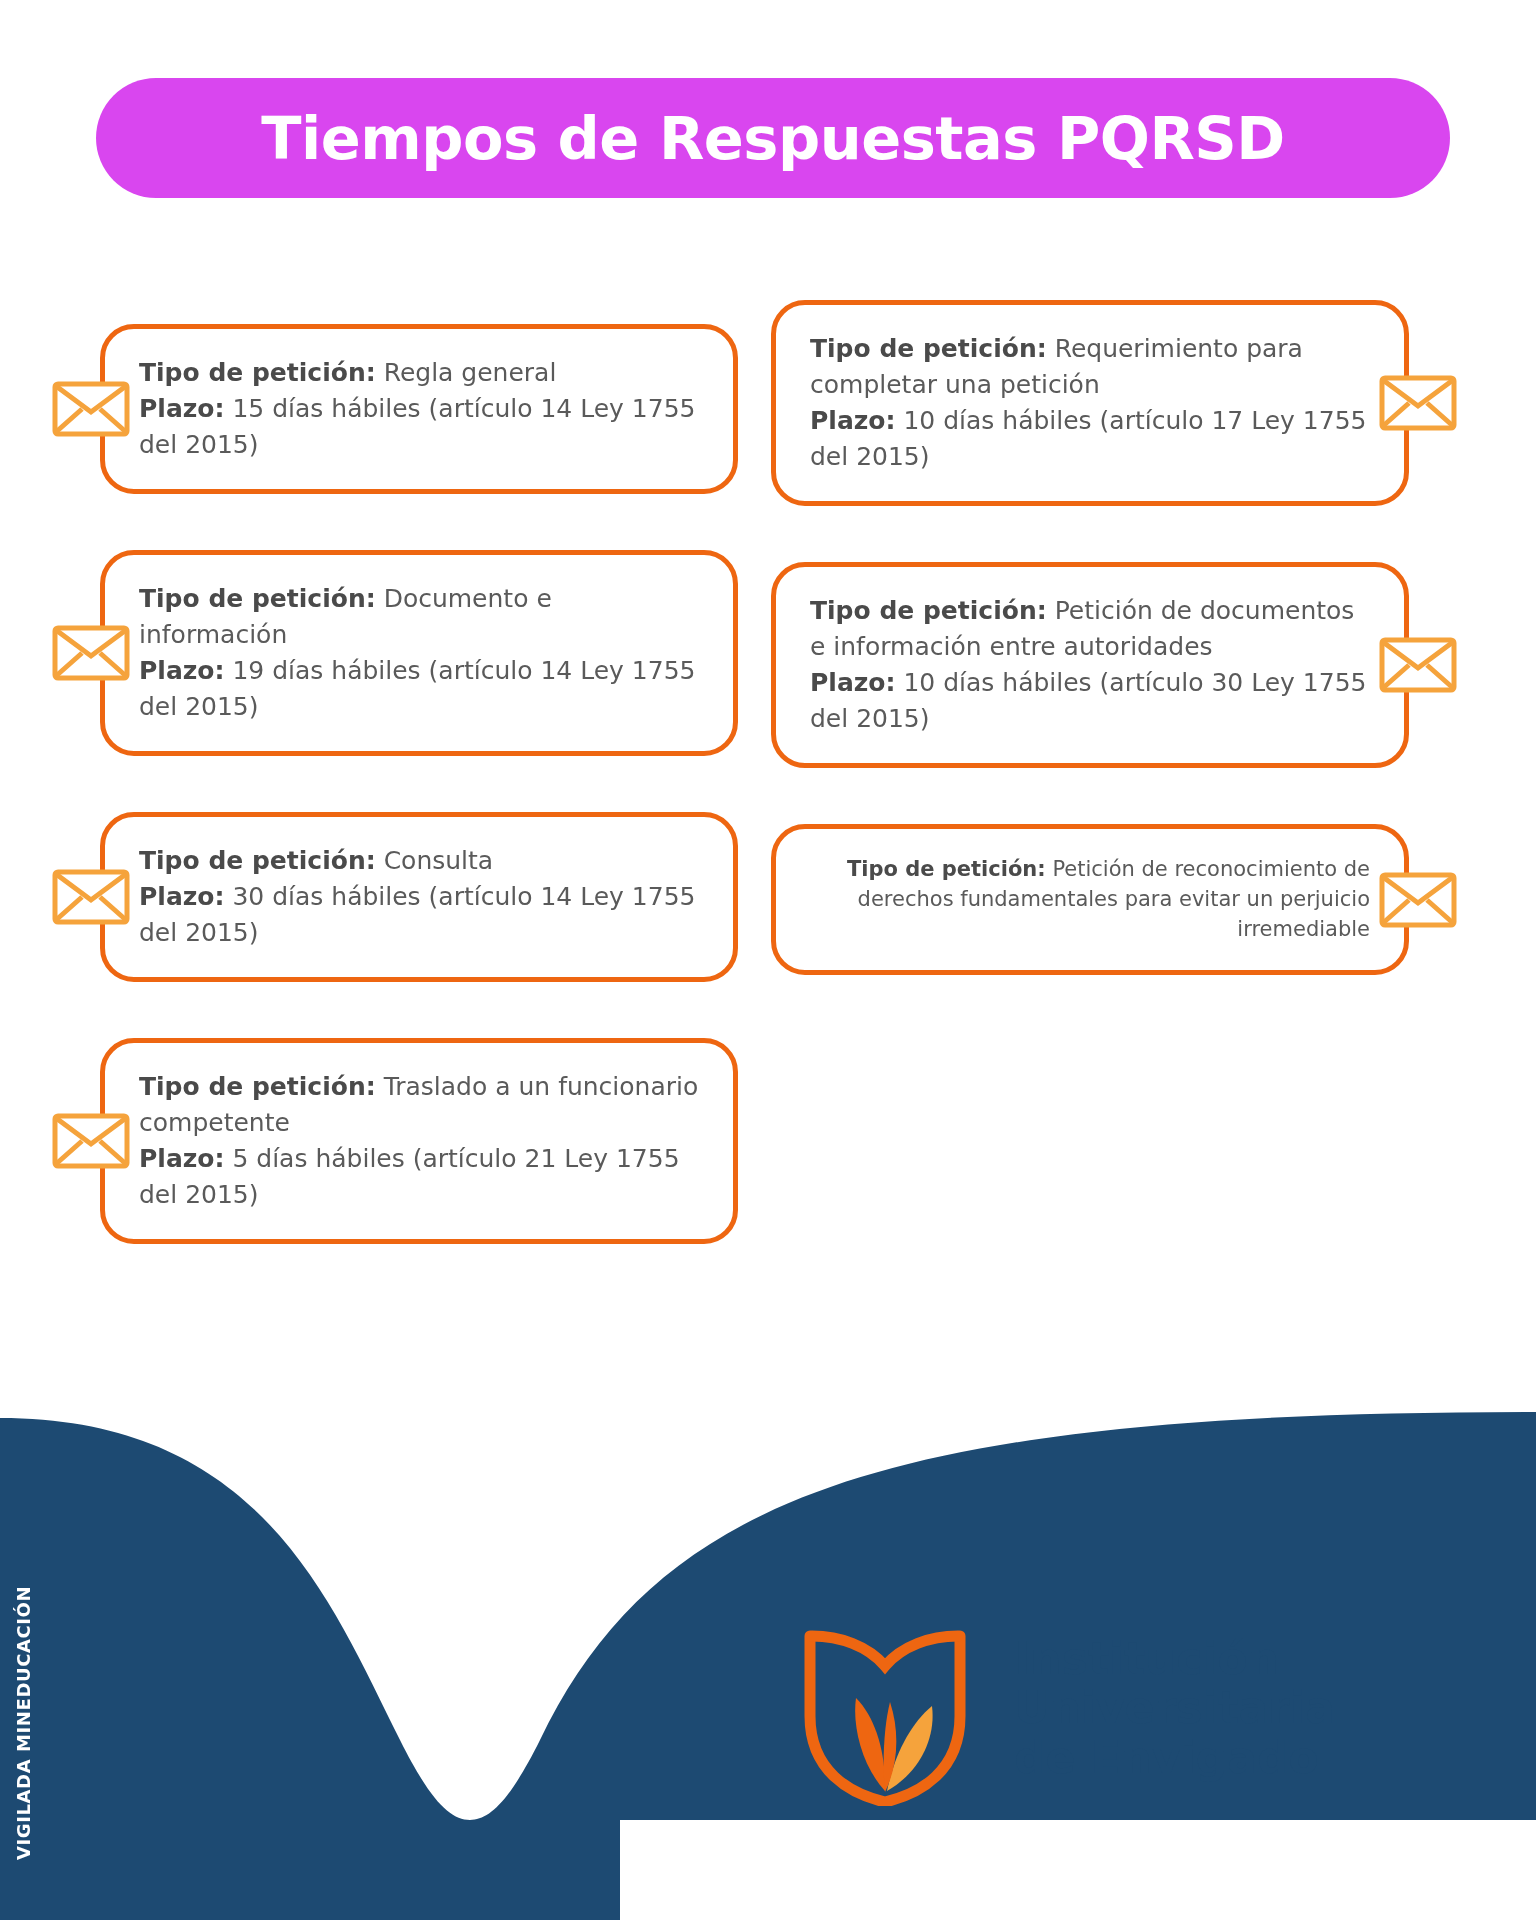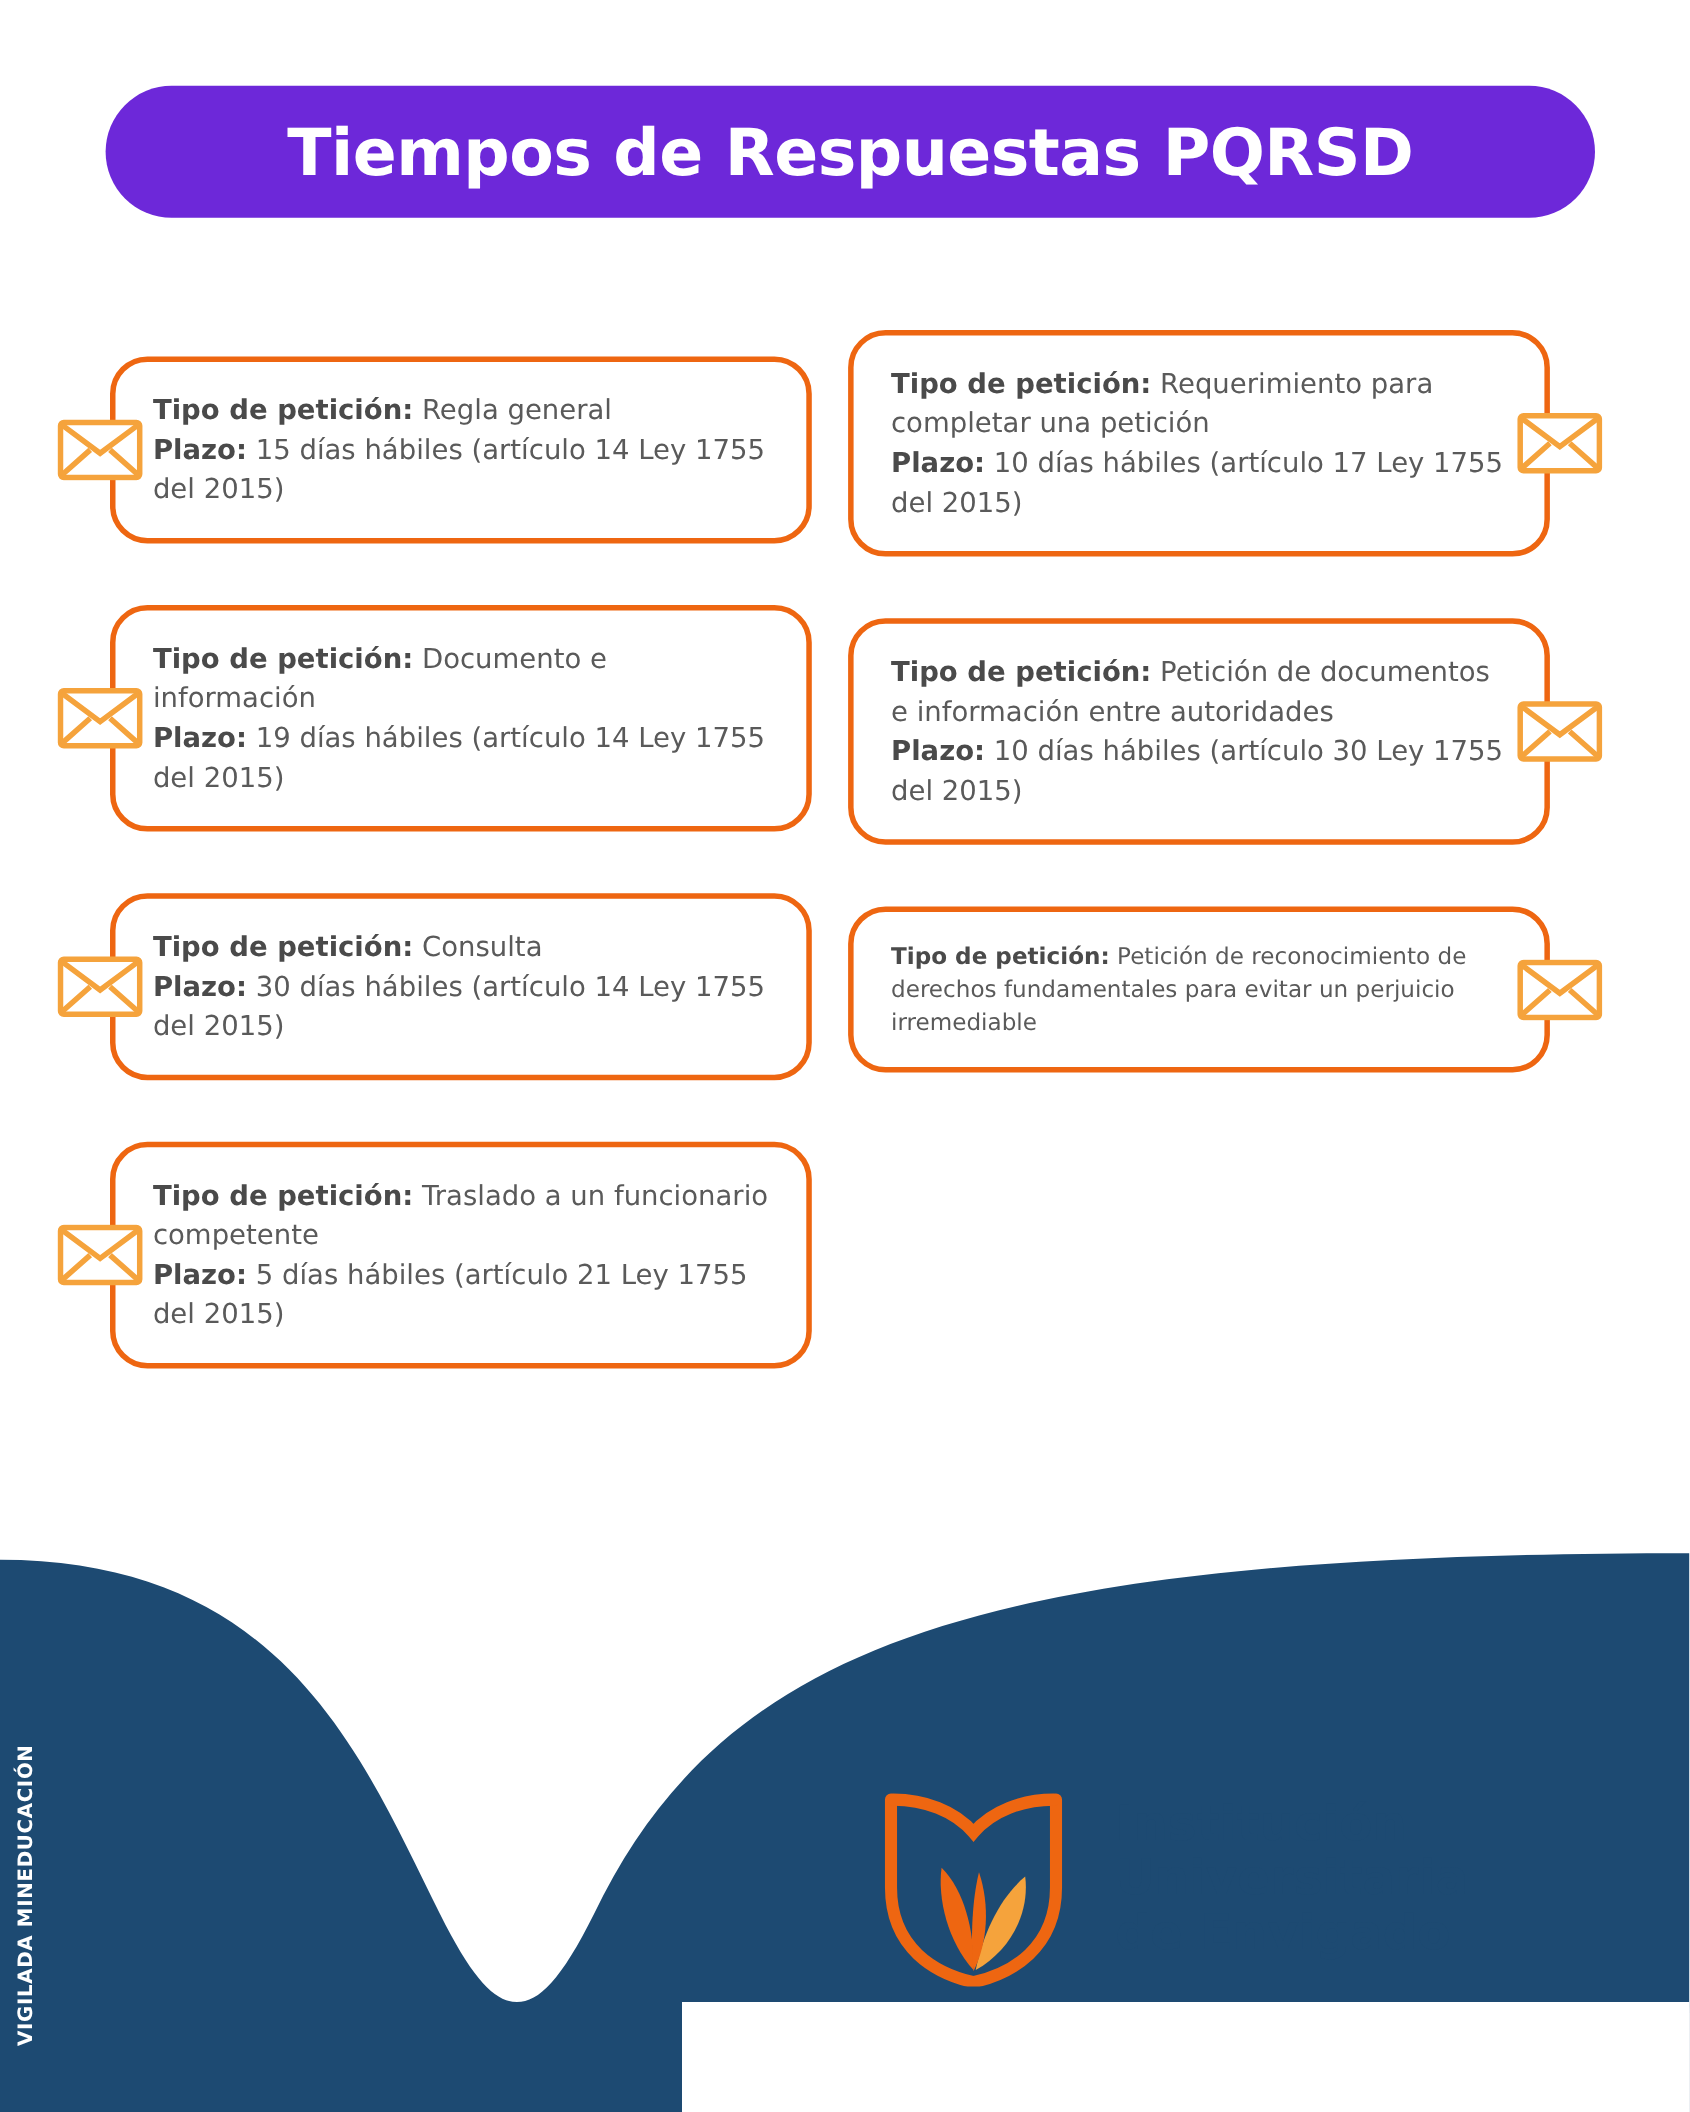--- a/index.html
+++ b/index.html
@@ -16,21 +16,21 @@
     font-family: "DejaVu Sans", sans-serif;
   }
 
   
   .header-bar {
     position: absolute;
     left: 96px;
     top: 78px;
     width: 1354px;
     height: 120px;
-    background: #6d28d9;
+    background: #d946ef;
     border-radius: 60px;
     display: flex;
     align-items: center;
     justify-content: center;
   }
   .header-title {
     color: #ffffff;
     font-size: 59px;
     font-weight: bold;
     letter-spacing: -0.5px;
@@ -68,21 +68,21 @@
 
   .card p {
     margin: 0;
     color: #5a5a5a;
     font-size: 25px;
     line-height: 1.44;
     font-family: "DejaVu Sans", sans-serif;
   }
   .card p b { color: #4a4a4a; font-weight: bold; }
 
-  .card.small p { font-size: 21px; line-height: 1.42; }
+  .card.small p { font-size: 21px; line-height: 1.42; text-align: right; }
 
   
   .env {
     position: absolute;
     top: 50%;
     transform: translateY(-50%);
     width: 78px;
     height: 56px;
   }
   .col-left .env { left: -26px; }

